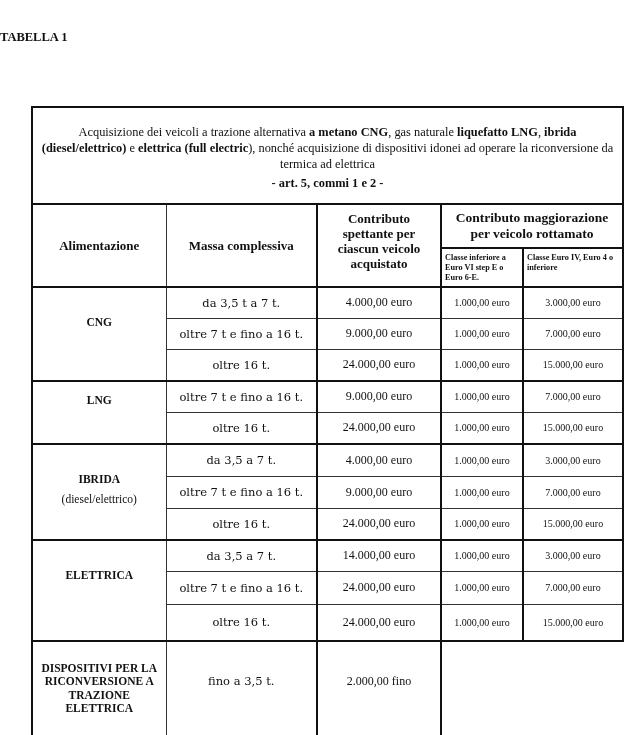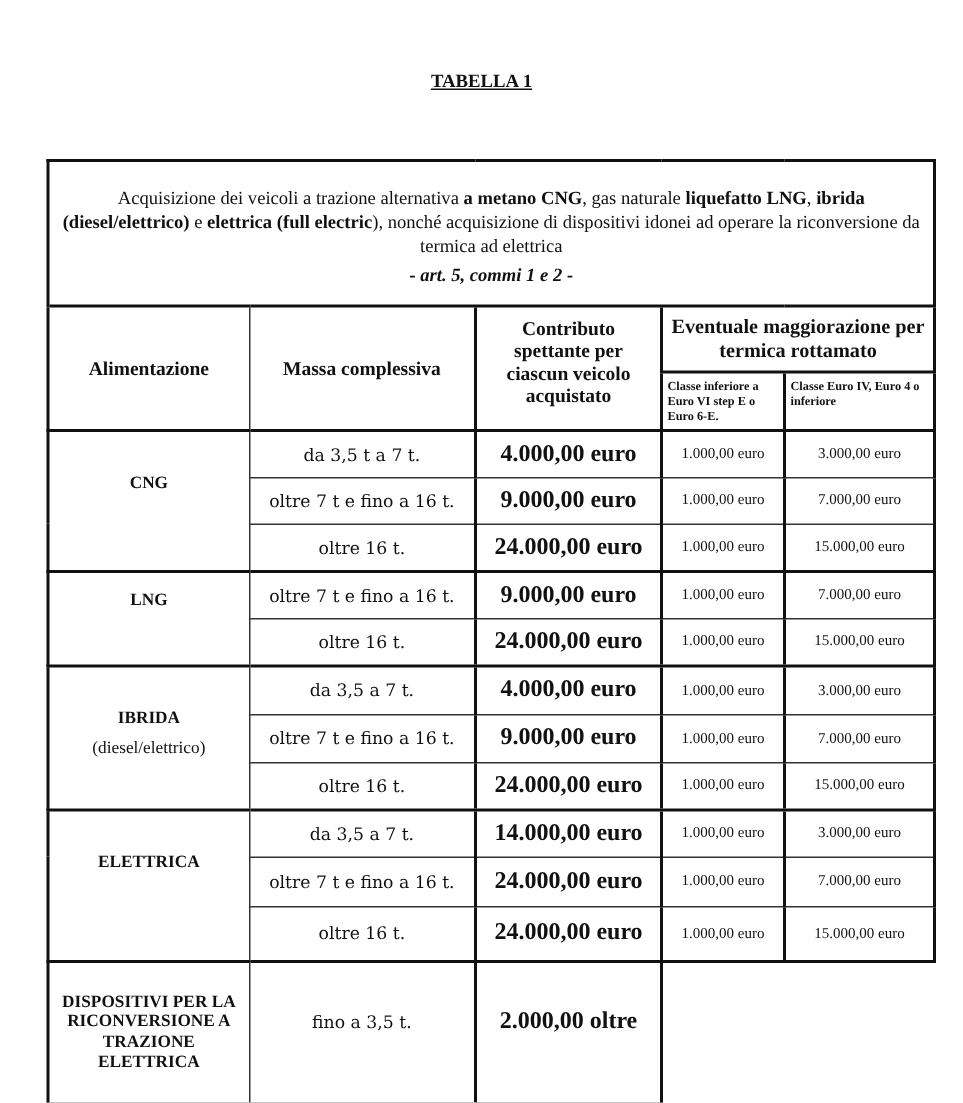--- a/index.html
+++ b/index.html
@@ -2,55 +2,55 @@
 <html><head>
   <meta charset="utf-8">
   <style>
     html, body { margin: 0; padding: 0; background: #ffffff; }
     body {
       width: 642px; height: 735px; position: relative; overflow: hidden;
       font-family: "DejaVu Serif", "Liberation Serif", serif;
       color: #111111;
     }
     .title-block {
-      position: absolute; left: 0; top: 47px; width: 642px;
-      text-align: center; font-family: "Liberation Serif", serif;
-      font-weight: bold; font-size: 12.5px; line-height: 15px; text-decoration: underline;
+      position: absolute; left: 0; top: 30px; width: 642px;
+      font-family: "Liberation Serif", serif;
+      font-weight: bold; font-size: 12.5px; line-height: 15px;
     }
     table.main {
       position: absolute; left: 31px; top: 106px;
       border-collapse: collapse; table-layout: fixed;
       font-family: "Liberation Serif", serif;
     }
     table.main td {
       border: 1px solid #333; padding: 5px; text-align: center; vertical-align: middle;
       overflow: hidden;
     }
     .b-top { border-top: 2px solid #111 !important; }
     .b-left { border-left: 2px solid #111 !important; }
     .b-right { border-right: 2px solid #111 !important; }
     .b-bottom { border-bottom: 2px solid #111 !important; }
     .intro {
       font-size: 12.4px; line-height: 16px; padding: 6px 6px 0 6px !important;
       text-align: center;
     }
     .intro .ref { display: block; font-weight: bold; margin-top: 3px; padding-bottom: 2px; }
-    .intro-ref-wrap { font-weight: normal; font-style: italic; }
+    .intro-ref-wrap { font-weight: normal; }
     .hdr { font-weight: bold; font-size: 13px; line-height: 15px; }
     .hdr-big { font-weight: bold; font-size: 13.5px; line-height: 16px; }
     .sub-hdr {
       font-weight: bold; font-size: 8.2px; line-height: 10px;
       text-align: left !important; vertical-align: top !important; padding: 4px 3px 0 3px !important; margin-left: 34px;
     }
     .sub-hdr.justify { text-align: right; text-align-last: left; }
     .cat { font-weight: bold; font-size: 11.5px; vertical-align: top !important; padding-top: 26px !important; line-height: 16px; }
     .cat.single { padding-top: 10px !important; }
     .cat .sub { font-weight: normal; font-size: 11.5px; display: block; margin-top: 4px; font-family: Liberation Serif, serif; }
     .mass { font-family: "DejaVu Serif", serif; font-size: 11.5px; }
-    .amt { font-size: 16px; font-weight: bold; }
+    .amt { font-size: 12px; }
     .amt-sm { font-size: 10px; }
     .device { font-weight: bold; font-size: 11.5px; line-height: 13.5px; }
     .empty { border: none !important; }
   </style>
 </head>
 <body>
 
 <div class="title-block">
   <div>TABELLA 1</div>
 </div>
@@ -69,21 +69,21 @@
       <td colspan="5" class="intro b-top b-left b-right">
         <span>Acquisizione dei veicoli a trazione alternativa </span><b>a metano CNG</b><span>, gas naturale </span><b>liquefatto LNG</b><span>, </span><b>ibrida (diesel/elettrico)</b><span> e </span><b>elettrica (full electric</b><span>), nonché acquisizione di dispositivi idonei ad operare la riconversione da termica ad elettrica</span>
         <span class="ref intro-ref-wrap"><span>- </span><b>art. 5, commi 1 e 2</b><span> -</span></span>
       </td>
     </tr>
 
     <tr style="height:36px">
       <td rowspan="2" class="hdr b-top b-left b-bottom">Alimentazione</td>
       <td rowspan="2" class="hdr b-top b-bottom">Massa complessiva</td>
       <td rowspan="2" class="hdr b-top b-bottom b-left" style="vertical-align:top;padding-top:6px">Contributo spettante per ciascun veicolo acquistato</td>
-      <td colspan="2" class="hdr-big b-top b-right b-left">Eventuale maggiorazione per termica rottamato</td>
+      <td colspan="2" class="hdr-big b-top b-right b-left">Contributo maggiorazione per veicolo rottamato</td>
     </tr>
     <tr style="height:39px">
       <td class="sub-hdr b-top b-bottom b-left">Classe inferiore a Euro VI step E o Euro 6-E.</td>
       <td class="sub-hdr justify b-top b-bottom b-right b-left">Classe Euro IV, Euro 4 o inferiore</td>
     </tr>
 
     <tr style="height:31px">
       <td rowspan="3" class="cat b-left b-bottom"><span>CNG</span></td>
       <td class="mass">da 3,5 t a 7 t.</td>
       <td class="amt b-left">4.000,00 euro</td>
@@ -153,18 +153,18 @@
     <tr style="height:37px">
       <td class="mass b-bottom">oltre 16 t.</td>
       <td class="amt b-left b-bottom">24.000,00 euro</td>
       <td class="amt-sm b-left b-bottom">1.000,00 euro</td>
       <td class="amt-sm b-left b-right b-bottom">15.000,00 euro</td>
     </tr>
 
     <tr style="height:95px">
       <td class="device b-left b-bottom">DISPOSITIVI PER LA RICONVERSIONE A TRAZIONE ELETTRICA</td>
       <td class="mass b-bottom" style="vertical-align:middle;padding-bottom:20px">fino a 3,5 t.</td>
-      <td class="amt b-left b-right b-bottom" style="padding-bottom:20px">2.000,00 oltre</td>
+      <td class="amt b-left b-right b-bottom" style="padding-bottom:20px">2.000,00 fino</td>
       <td class="empty"></td>
       <td class="empty"></td>
     </tr>
   </tbody>
 </table>
 
 </body></html>

